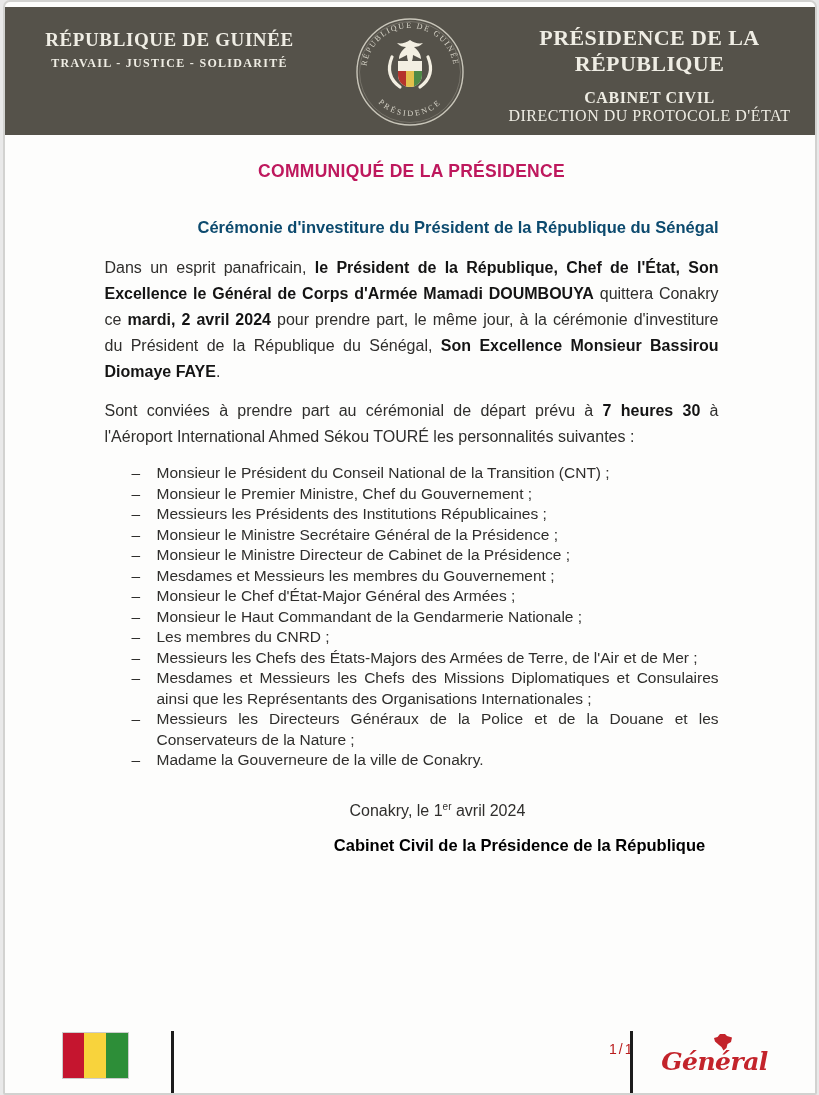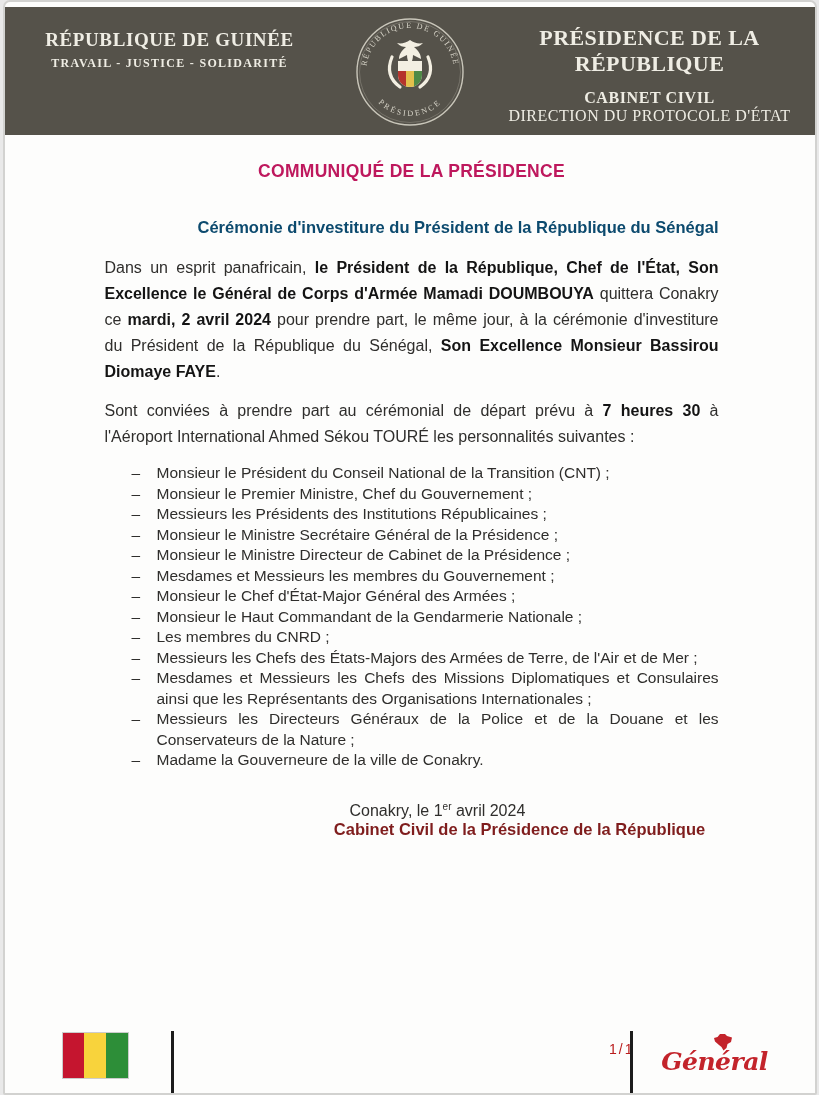--- a/index.html
+++ b/index.html
@@ -58,22 +58,22 @@
   .guest-list li { display:flex; font-size:15.5px; line-height:20.5px; }
   .guest-list .dash { flex:0 0 25px; }
   .guest-list .txt  { flex:1 1 auto; text-align:justify; }
 
   .date-line {
     margin-top:30px; margin-left:245px; width:400px;
     text-align:left; font-size:16px;
   }
   .date-line sup { font-size:10px; }
   .signature {
-    margin-left:185px; width:460px;
-    text-align:center; font-size:16.5px; font-weight:bold; color:#7f1d1d;
+    margin-top:16px; margin-left:185px; width:460px;
+    text-align:center; font-size:16.5px; font-weight:bold; color:#000000;
   }
 
   
   .footer { position:absolute; left:0; bottom:0; width:100%; height:62px; }
   .flag {
     position:absolute; left:58px; top:2px;
     width:65px; height:45px; display:flex;
     box-shadow:0 0 0 1px rgba(60,60,60,.25);
   }
   .flag .stripe { flex:1 1 0; }

